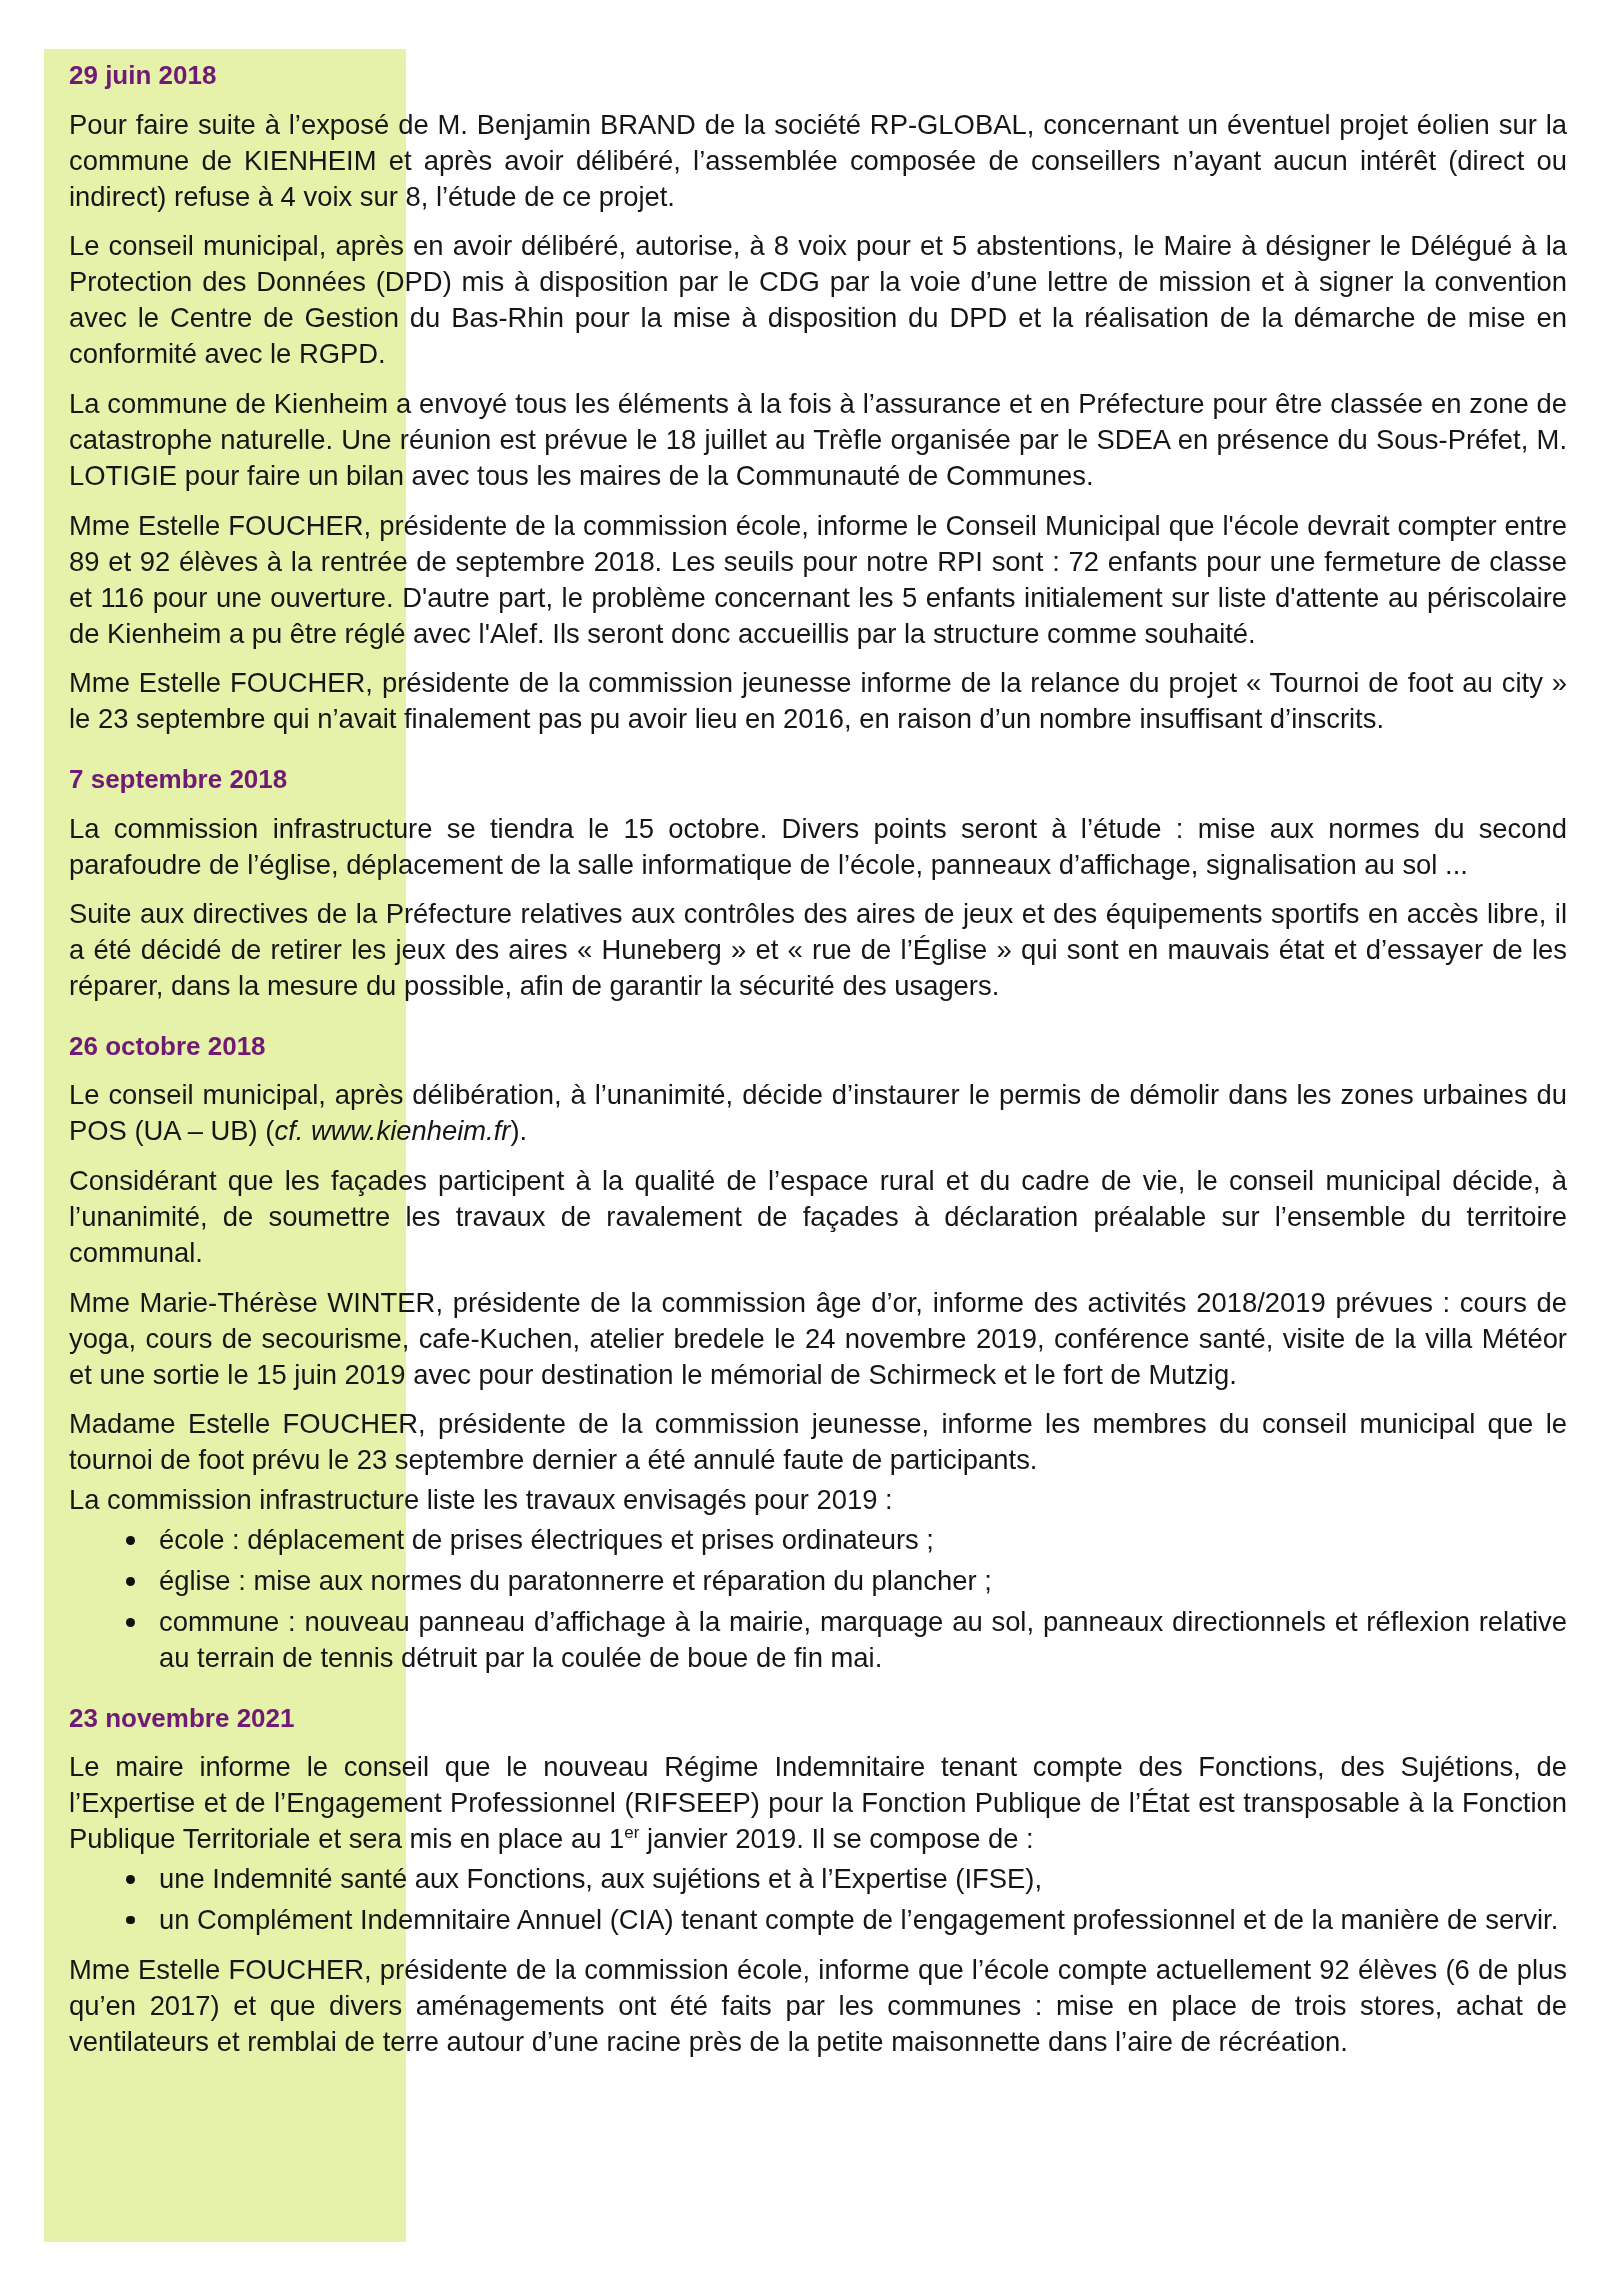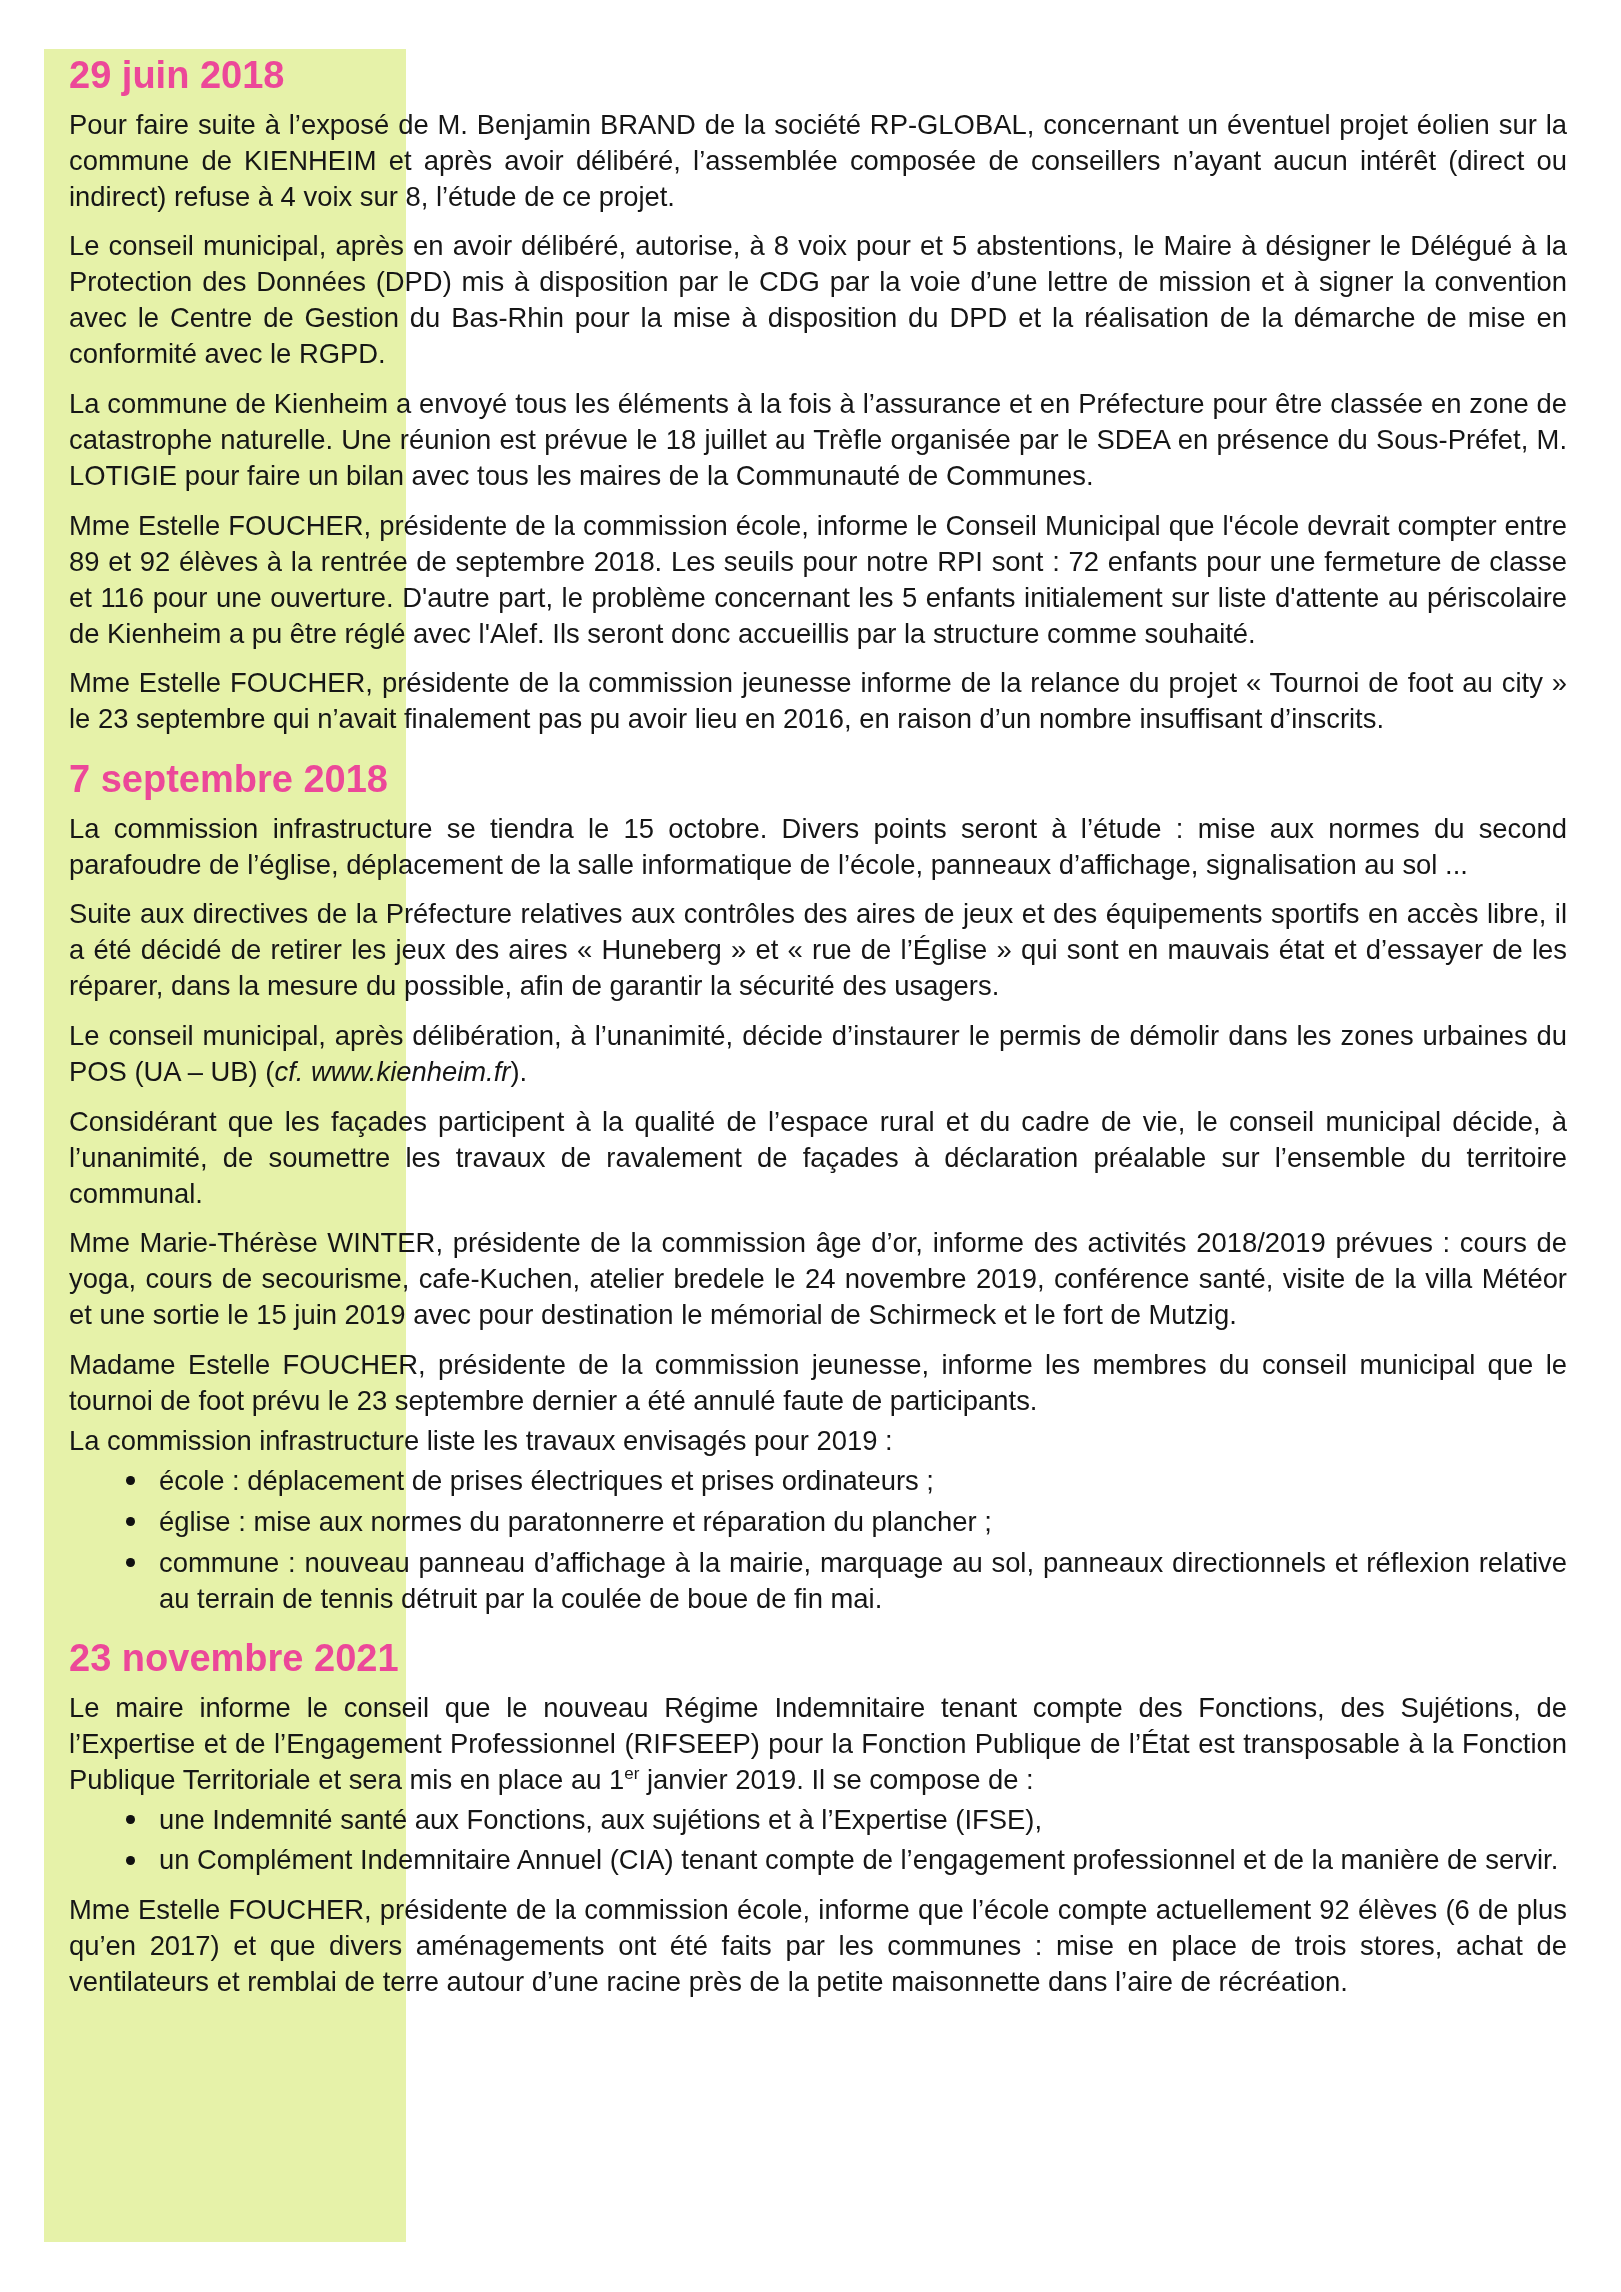--- a/index.html
+++ b/index.html
@@ -20,25 +20,25 @@
     width: 362px; height: 2193px;
     background: #e6f2a9;
   }
   .content {
     position: absolute;
     left: 69px; top: 49px;
     width: 1498px;
     padding-top: 5.9px;
   }
   h2 {
-    font-size: 38px;
+    font-size: 26px;
     line-height: 36px;
     font-weight: 700;
     margin: 23.5px 0 13.7px 0;
-    color: #ec4899;
+    color: #701a75;
   }
   section:first-child h2 { margin-top: 2px; }
   p {
     font-size: 27.4px;
     line-height: 36px;
     margin: 0 0 13.7px 0;
     text-align: justify;
   }
   p.tight { margin-bottom: 3.9px; }
   ul {
@@ -82,20 +82,21 @@
       <p>Mme Estelle FOUCHER, présidente de la commission jeunesse informe de la relance du projet « Tournoi de foot au city » le 23 septembre qui n’avait finalement pas pu avoir lieu en 2016, en raison d’un nombre insuffisant d’inscrits.</p>
     </section>
 
     <section>
       <h2>7 septembre 2018</h2>
       <p>La commission infrastructure se tiendra le 15 octobre. Divers points seront à l’étude : mise aux normes du second parafoudre de l’église, déplacement de la salle informatique de l’école, panneaux d’affichage, signalisation au sol ...</p>
       <p>Suite aux directives de la Préfecture relatives aux contrôles des aires de jeux et des équipements sportifs en accès libre, il a été décidé de retirer les jeux des aires « Huneberg » et « rue de l’Église » qui sont en mauvais état et d’essayer de les réparer, dans la mesure du possible, afin de garantir la sécurité des usagers.</p>
     </section>
 
     <section>
+      <h2>26 octobre 2018</h2>
       <p><span>Le conseil municipal, après délibération, à l’unanimité, décide d’instaurer le permis de démolir dans les zones urbaines du POS (UA – UB) (</span><i class="url">cf. www.kienheim.fr</i><span>).</span></p>
       <p>Considérant que les façades participent à la qualité de l’espace rural et du cadre de vie, le conseil municipal décide, à l’unanimité, de soumettre les travaux de ravalement de façades à déclaration préalable sur l’ensemble du territoire communal.</p>
       <p>Mme Marie-Thérèse WINTER, présidente de la commission âge d’or, informe des activités 2018/2019 prévues : cours de yoga, cours de secourisme, cafe-Kuchen, atelier bredele le 24 novembre 2019, conférence santé, visite de la villa Météor et une sortie le 15 juin 2019 avec pour destination le mémorial de Schirmeck et le fort de Mutzig.</p>
       <p class="tight">Madame Estelle FOUCHER, présidente de la commission jeunesse, informe les membres du conseil municipal que le tournoi de foot prévu le 23 septembre dernier a été annulé faute de participants.</p>
       <p class="tight">La commission infrastructure liste les travaux envisagés pour 2019 :</p>
       <ul>
         <li>école : déplacement de prises électriques et prises ordinateurs ;</li>
         <li>église : mise aux normes du paratonnerre et réparation du plancher ;</li>
         <li>commune : nouveau panneau d’affichage à la mairie, marquage au sol, panneaux directionnels et réflexion relative au terrain de tennis détruit par la coulée de boue de fin mai.</li>
       </ul>

